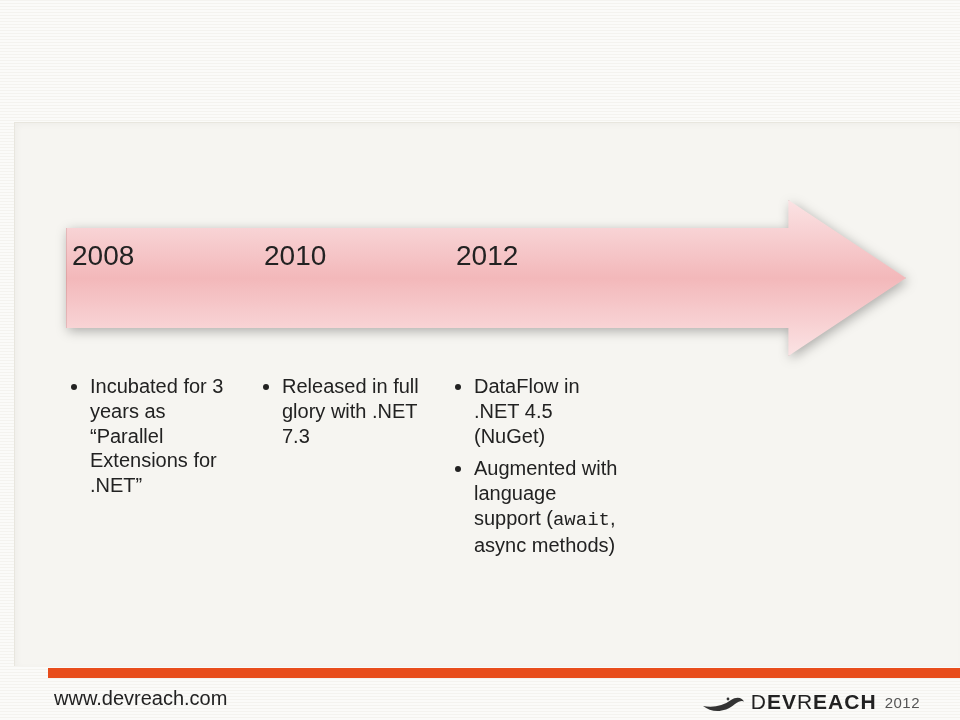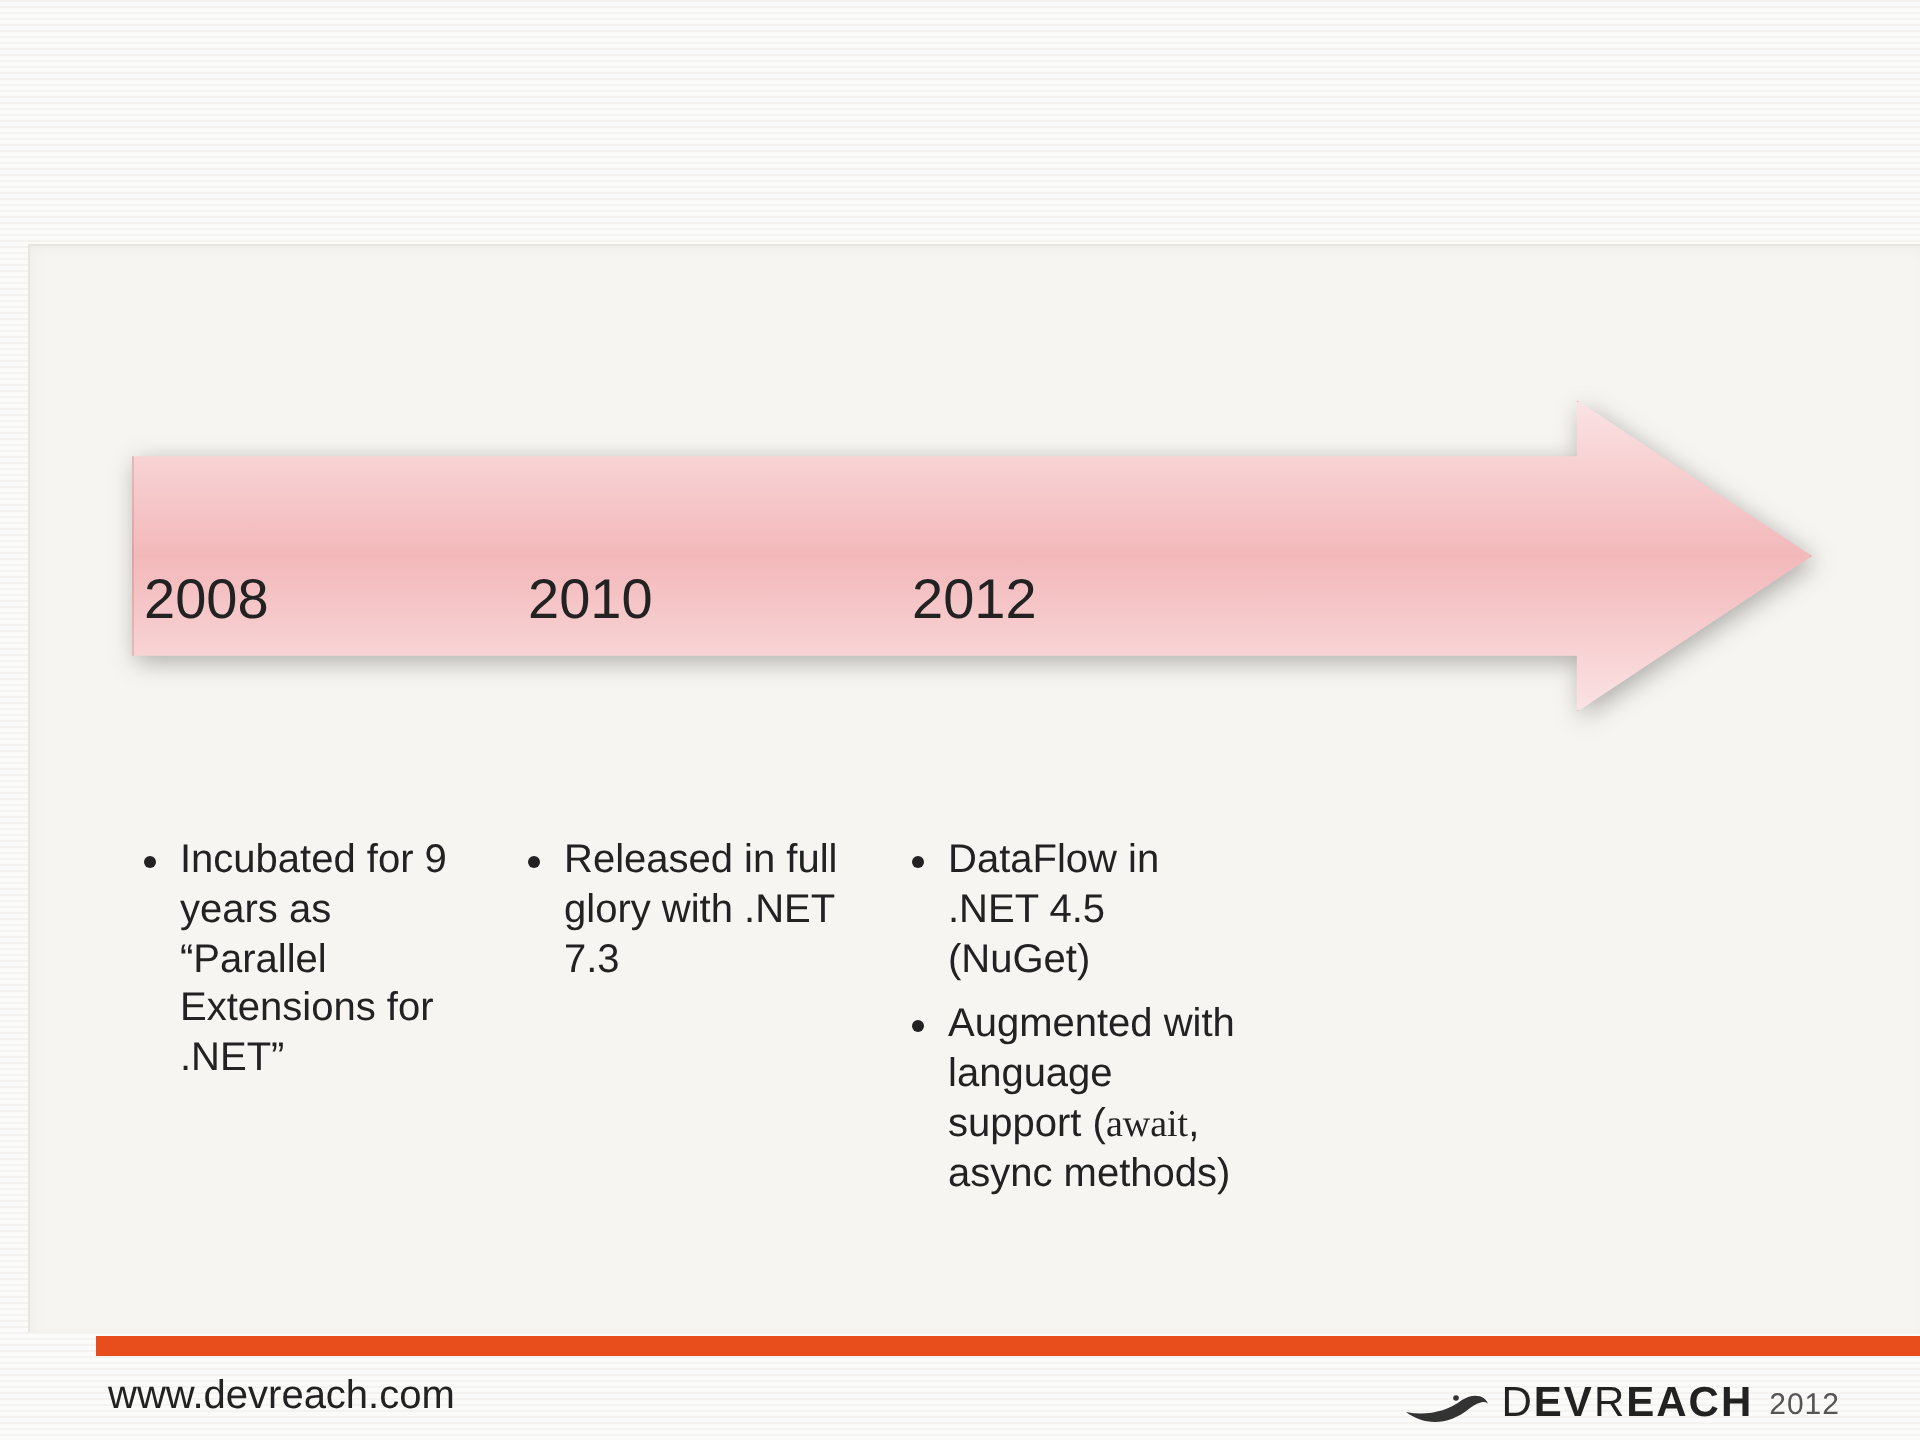--- a/index.html
+++ b/index.html
@@ -91,21 +91,20 @@
     position: absolute;
     left: 72px;
     top: 238px;
     width: 780px;
     display: flex;
     gap: 0;
   }
   .col {
     width: 172px;
     margin-right: 20px;
-    margin-top: 44px;
   }
   .col-head {
     font-size: 28px;
     color: #222;
     font-weight: 400;
     line-height: 1.15;
     min-height: 72px;
     padding-top: 2px;
   }
   .col-body {
@@ -116,21 +115,21 @@
   }
   .col-body ul {
     list-style: disc;
     padding-left: 18px;
     margin: 0;
   }
   .col-body li {
     margin-bottom: 8px;
   }
   .code {
-    font-family: Liberation Serif, serif;
+    font-family: Liberation Mono, monospace;
     font-size: 19px;
   }
 
   .footer-bar {
     position: absolute;
     left: 48px;
     right: 0;
     bottom: 42px;
     height: 10px;
     background: #e84d1c;
@@ -184,21 +183,21 @@
   <div class="arrow-wrap">
     <div class="arrow-shape"></div>
     <div class="arrow-border"></div>
   </div>
 
   <div class="columns">
     <div class="col">
       <div class="col-head">2008</div>
       <div class="col-body">
         <ul>
-          <li>Incubated for 9 years as “Parallel Extensions for .NET”</li>
+          <li>Incubated for 3 years as “Parallel Extensions for .NET”</li>
         </ul>
       </div>
     </div>
 
     <div class="col">
       <div class="col-head">2010</div>
       <div class="col-body">
         <ul>
           <li>Released in full glory with .NET 7.3</li>
         </ul>

